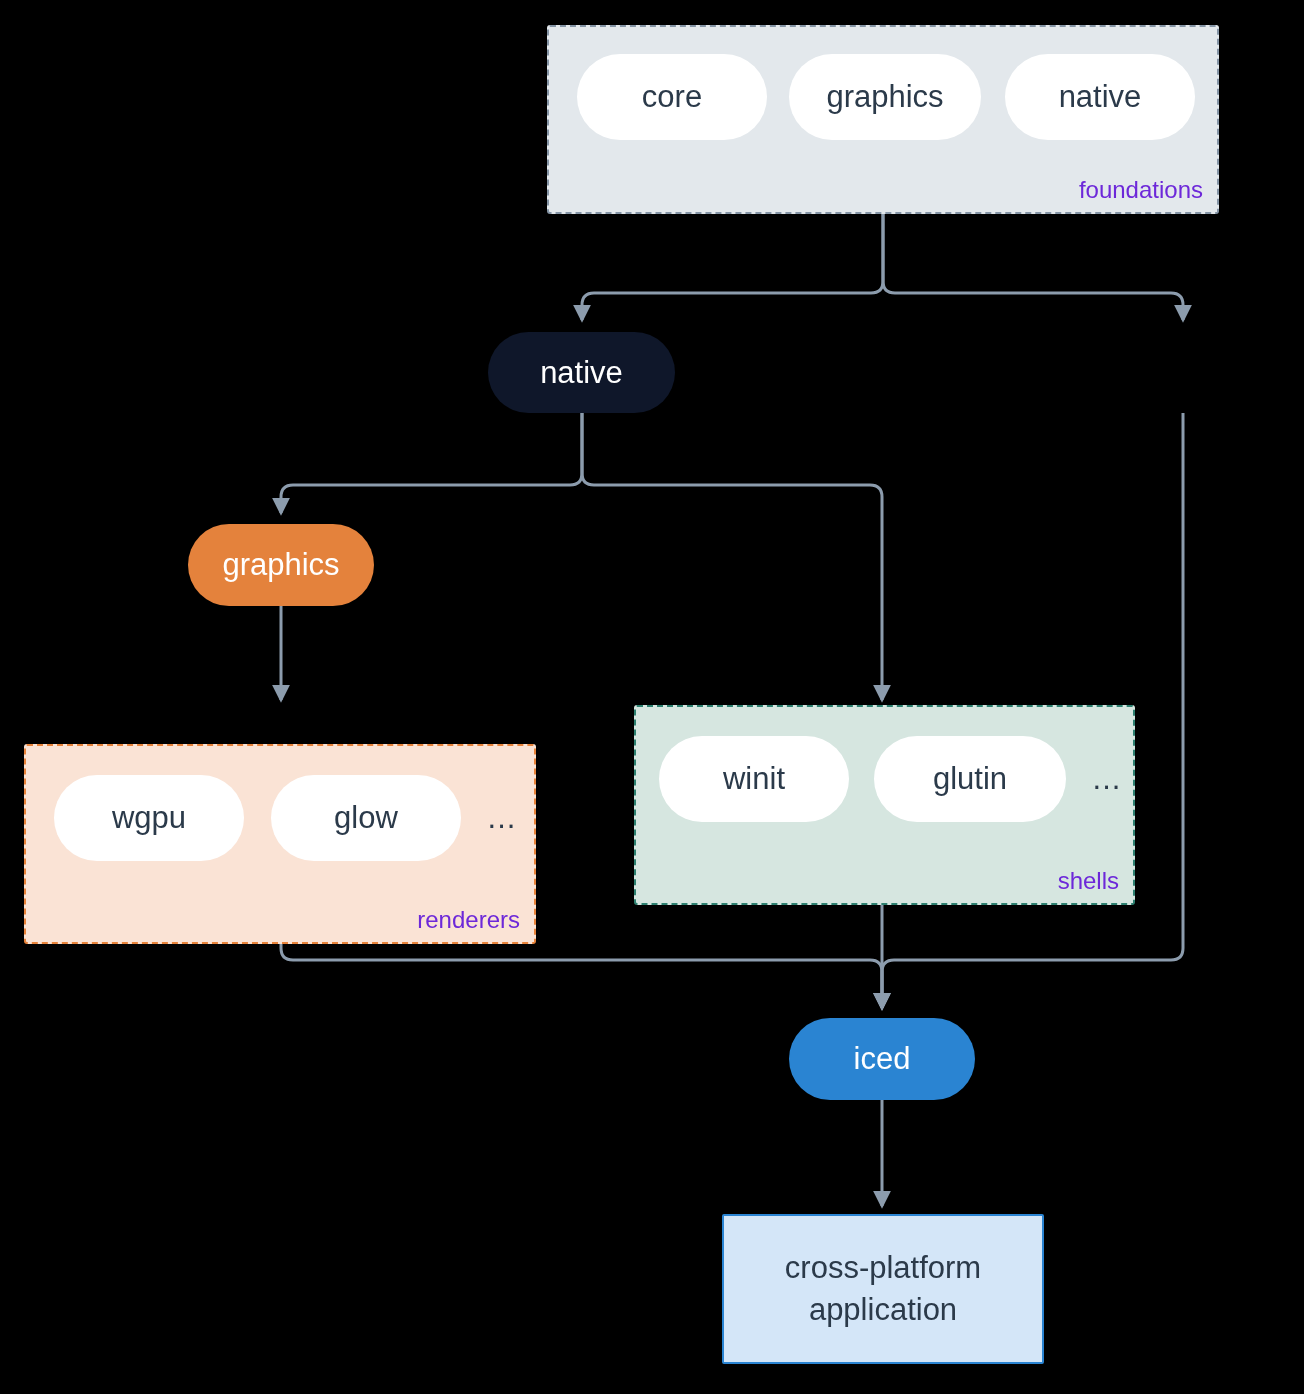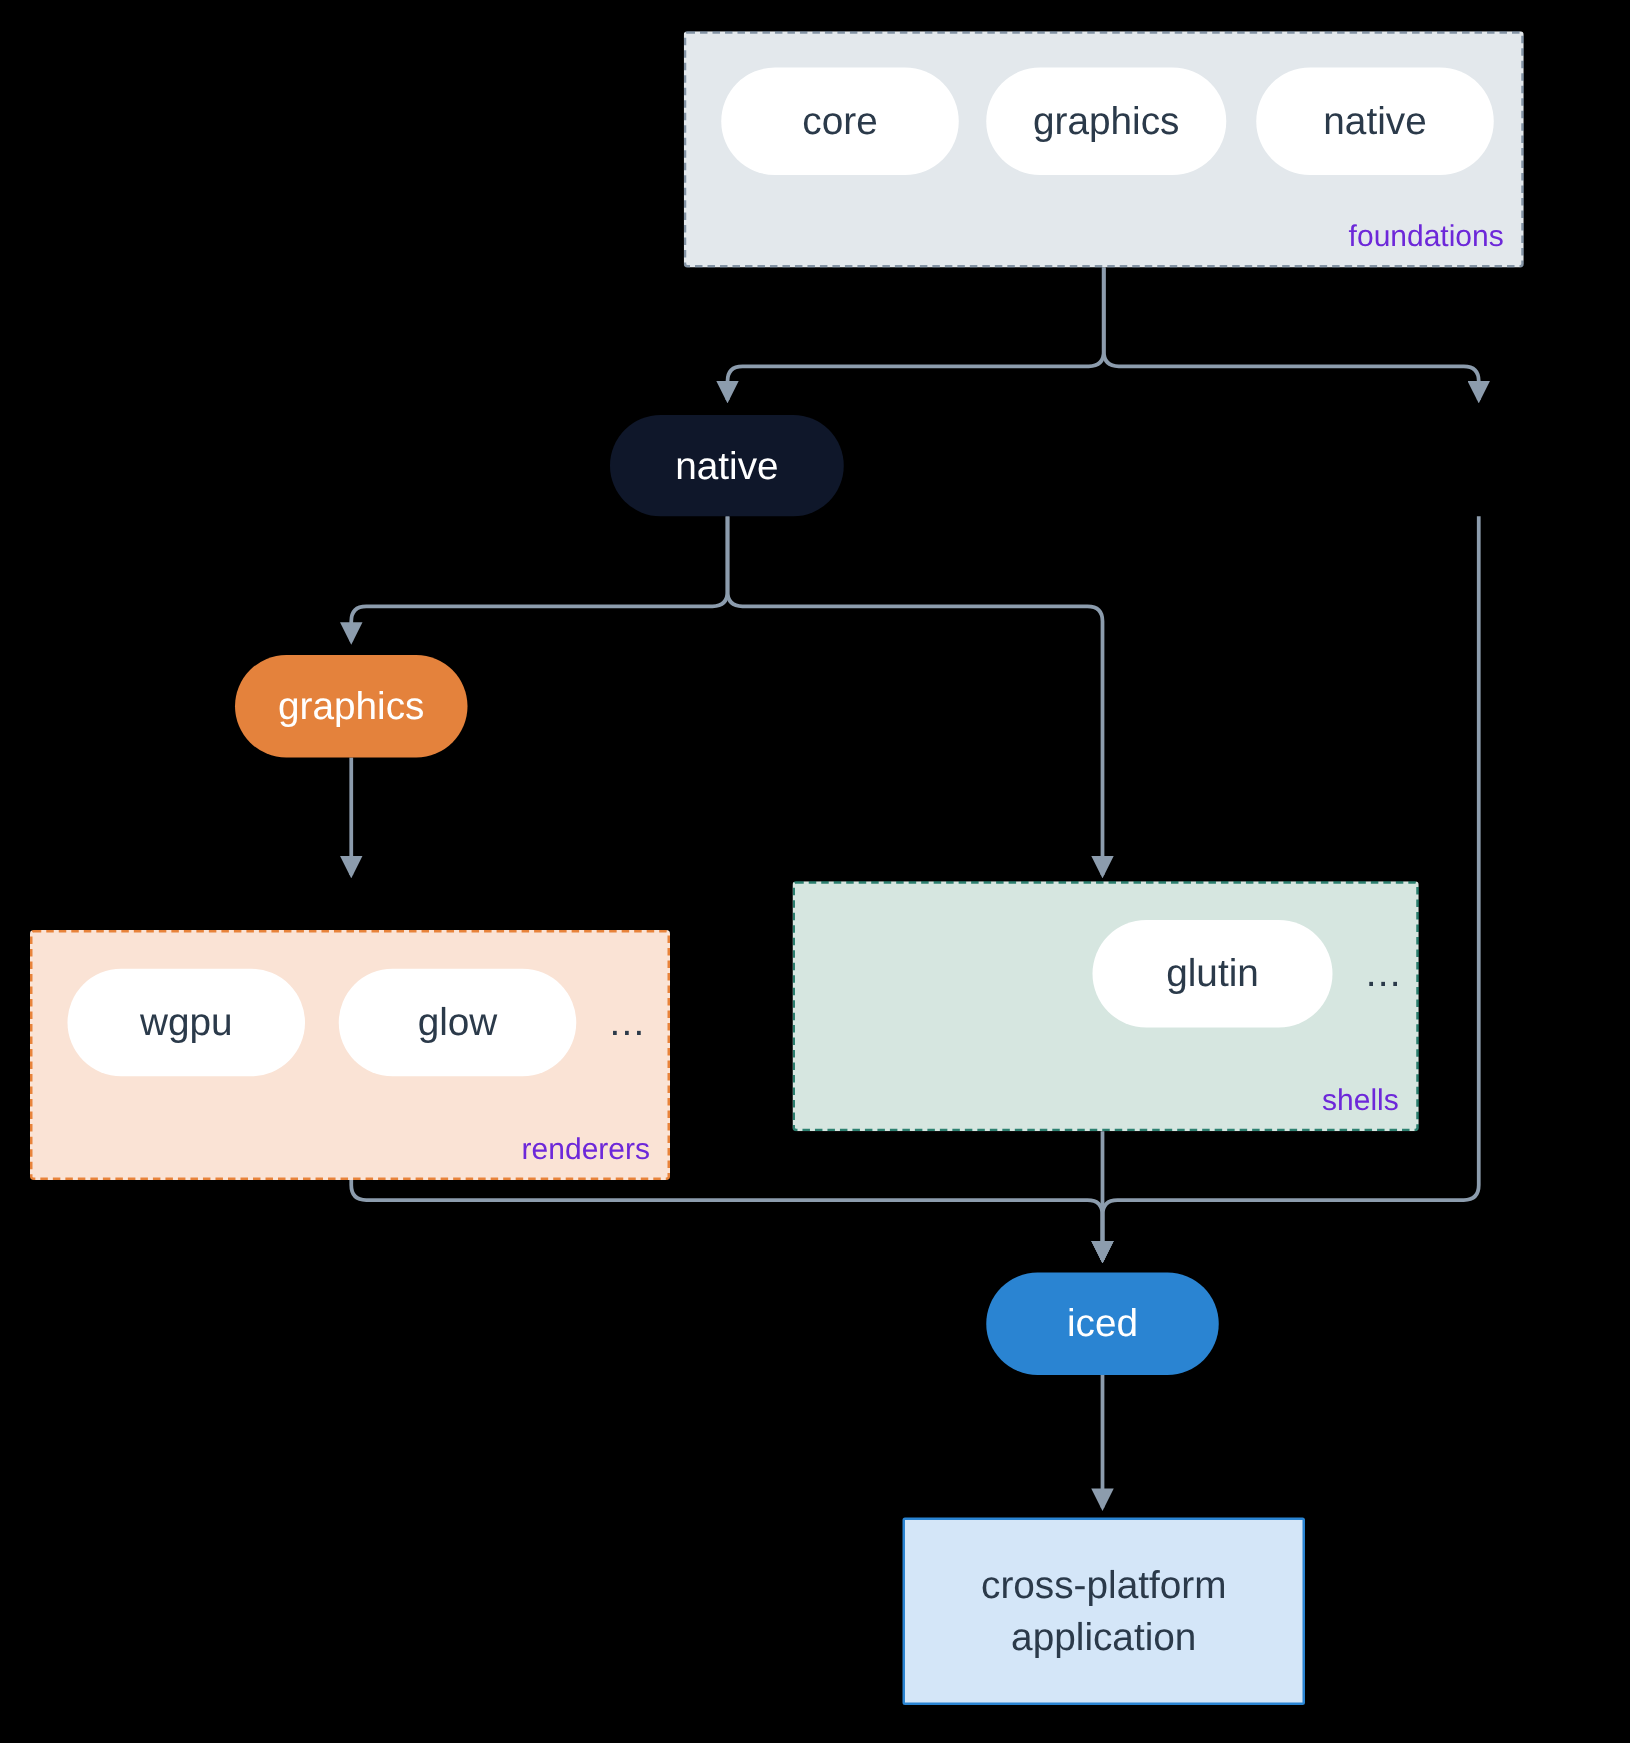--- a/index.html
+++ b/index.html
@@ -152,20 +152,23 @@
       <span>wgpu</span>
     </div>
     <div class="node pill-white" style="left:245px; top:29px; width:190px; height:86px; position:absolute;">
       <span>glow</span>
     </div>
     <div class="ellipsis" style="left:452px; top:29px; width:48px; height:86px;">...</div>
     <div class="subgraph-label">renderers</div>
   </div>
 
   <div class="subgraph sg-shells" style="left:634px; top:705px; width:501px; height:200px;">
+    <div class="node pill-white" style="left:23px; top:29px; width:190px; height:86px; position:absolute;">
+      <span>winit</span>
+    </div>
     <div class="node pill-white" style="left:238px; top:29px; width:192px; height:86px; position:absolute;">
       <span>glutin</span>
     </div>
     <div class="ellipsis" style="left:447px; top:29px; width:48px; height:86px;">...</div>
     <div class="subgraph-label">shells</div>
   </div>
 
   <div class="node stadium n-blue" style="left:789px; top:1018px; width:186px; height:82px;">
     <span>iced</span>
   </div>

